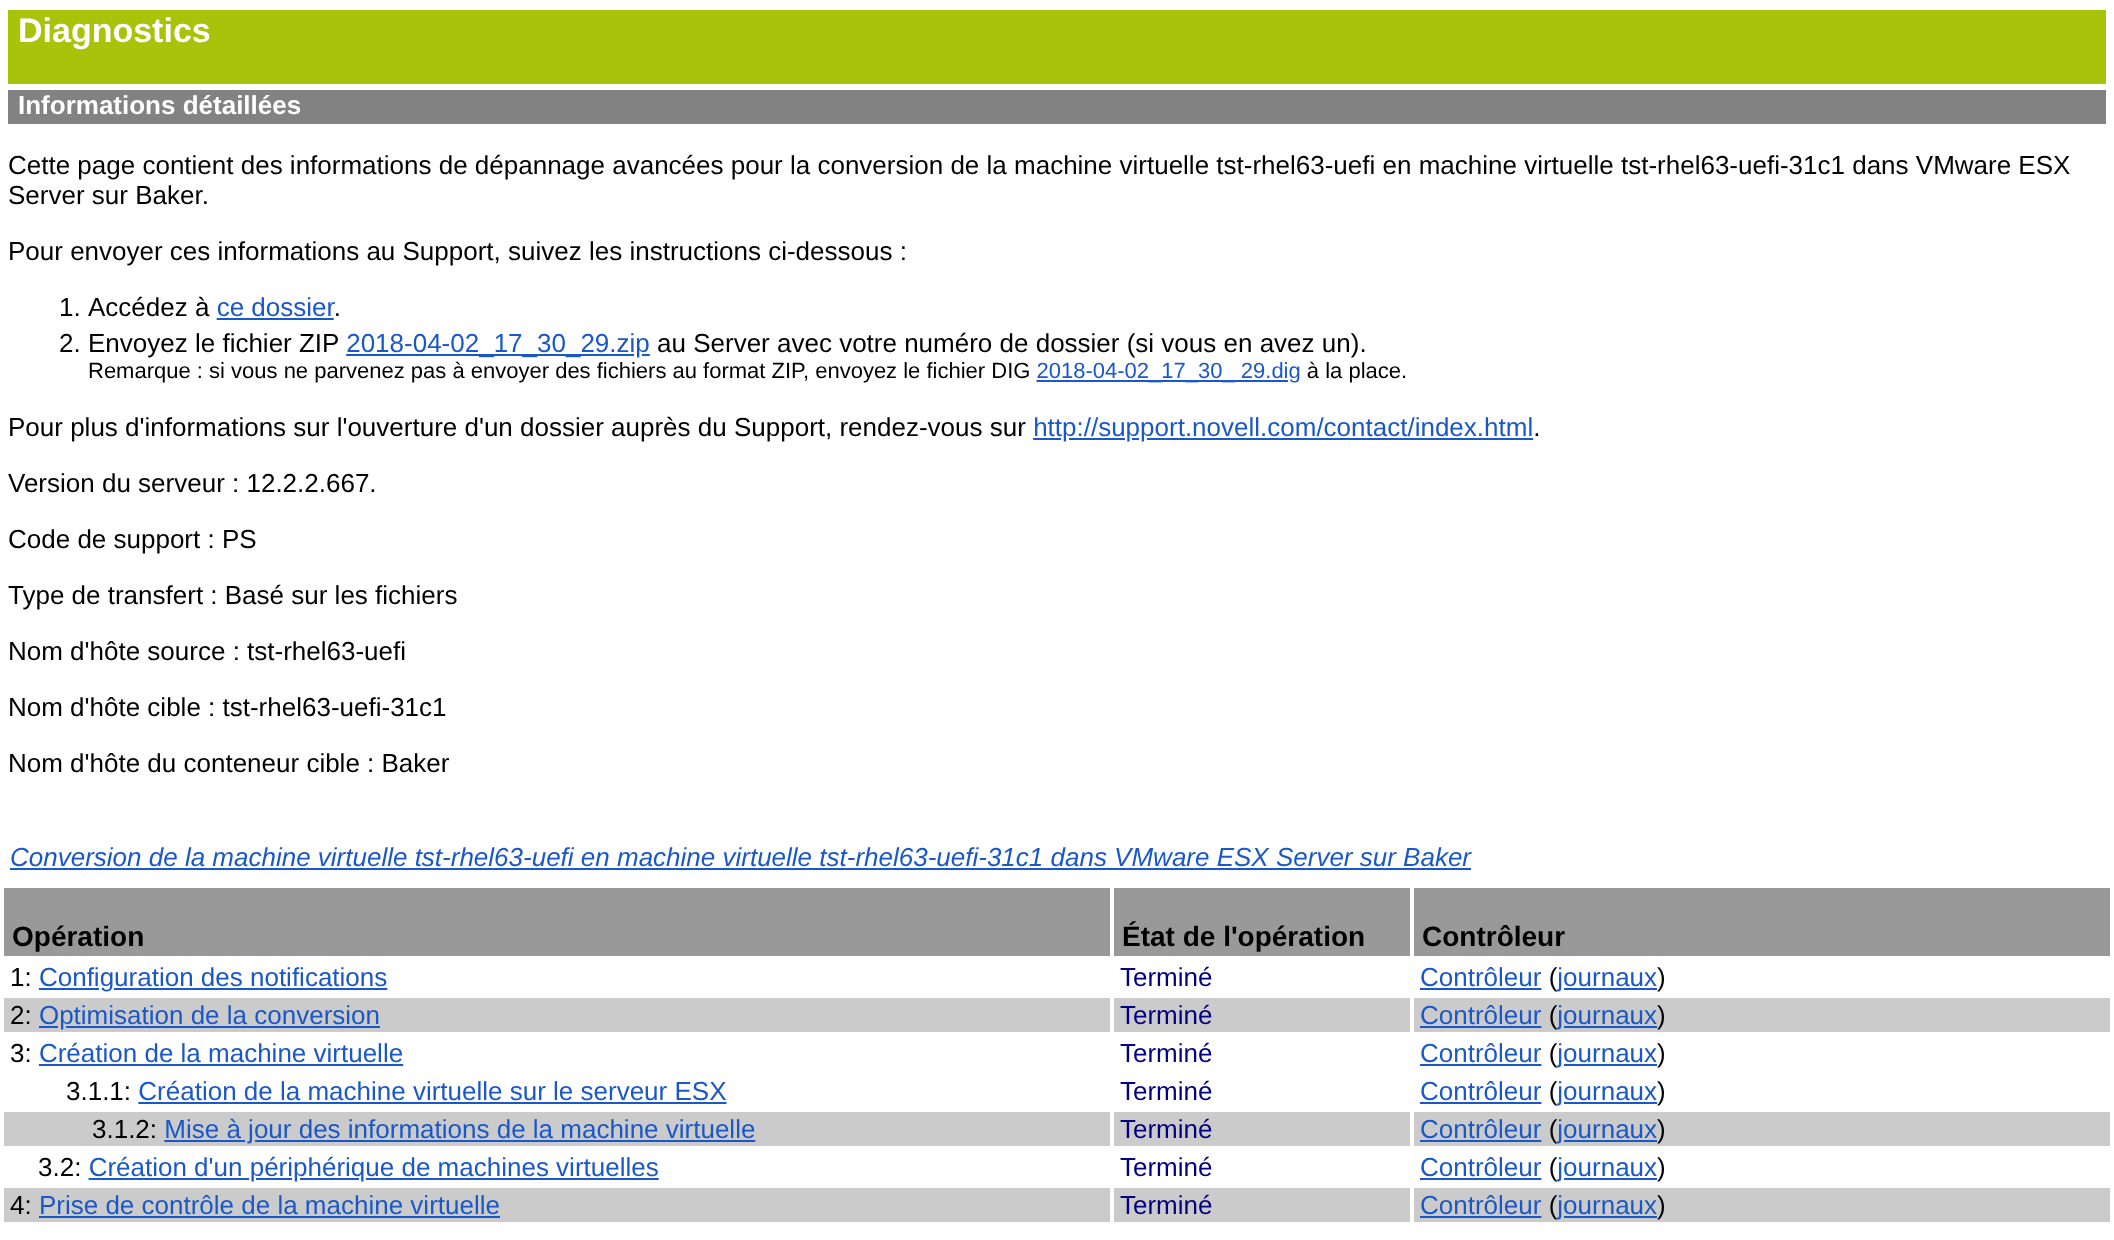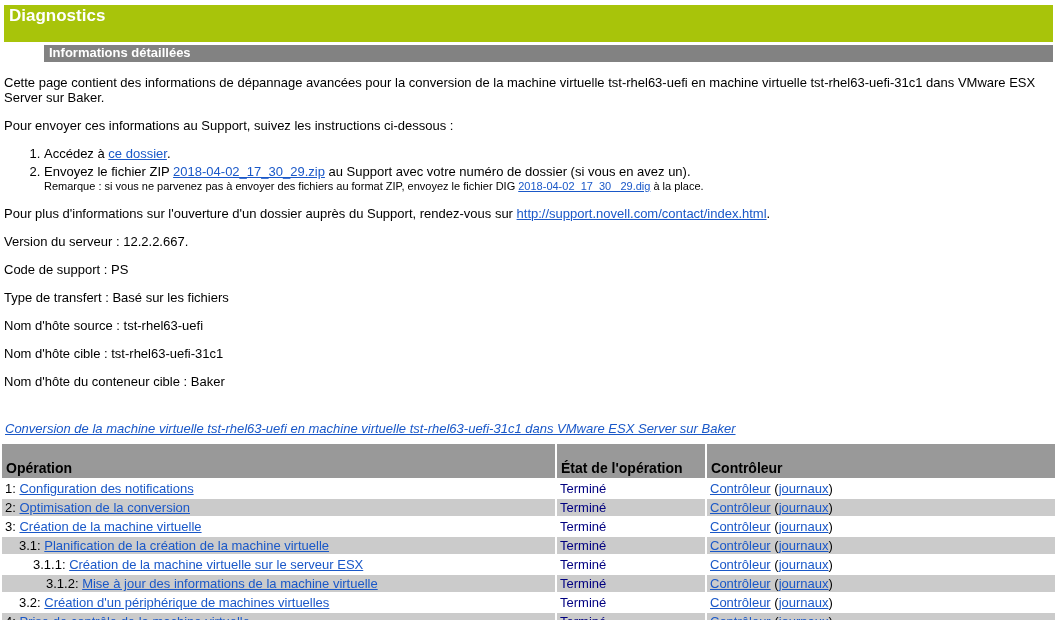--- a/index.html
+++ b/index.html
@@ -30,21 +30,20 @@
     padding: 2px 5px 17px 5px;
   }
   .subtitle-bar {
     background: var(--subtitle-bg);
     color: #ffffff;
     font-weight: bold;
     font-size: 13px;
     line-height: 14px;
     padding: 1px 5px 2px 5px;
     margin-top: 3px;
-    margin-left: 40px;
   }
   p { margin: 13px 0; line-height: 15px; }
   ol { margin: 3px 0; padding-left: 40px; }
   li { margin: 0 0 2px 0; line-height: 16px; }
   .note { font-size: 11px; line-height: 13px; }
   a { color: var(--link-color); text-decoration: underline; cursor: pointer; }
   .job-link-line { margin: 32px 0 6px 1px; }
   .job-link { font-style: italic; }
   table.ops {
     width: 1057px;
@@ -79,21 +78,21 @@
 <div class="content">
   <div class="title-bar">Diagnostics</div>
   <div class="subtitle-bar">Informations détaillées</div>
 
   <p>Cette page contient des informations de dépannage avancées pour la conversion de la machine virtuelle tst-rhel63-uefi en machine virtuelle tst-rhel63-uefi-31c1 dans VMware ESX Server sur Baker.</p>
 
   <p>Pour envoyer ces informations au Support, suivez les instructions ci-dessous :</p>
 
   <ol>
     <li><span>Accédez à </span><a href="#">ce dossier</a><span>.</span></li>
-    <li><span>Envoyez le fichier ZIP </span><a href="#">2018-04-02_17_30_29.zip</a><span> au Support avec votre numéro de dossier (si vous en avez un).</span>
+    <li><span>Envoyez le fichier ZIP </span><a href="#">2018-04-02_17_30_29.zip</a><span> au Server avec votre numéro de dossier (si vous en avez un).</span>
       <div class="note"><span>Remarque : si vous ne parvenez pas à envoyer des fichiers au format ZIP, envoyez le fichier DIG </span><a href="#">2018-04-02_17_30_ 29.dig</a><span> à la place.</span></div>
     </li>
   </ol>
 
   <p><span>Pour plus d'informations sur l'ouverture d'un dossier auprès du Support, rendez-vous sur </span><a href="#">http://support.novell.com/contact/index.html</a><span>.</span></p>
 
   <p>Version du serveur : 12.2.2.667.</p>
   <p>Code de support : PS</p>
   <p>Type de transfert : Basé sur les fichiers</p>
   <p>Nom d'hôte source : tst-rhel63-uefi</p>
@@ -125,25 +124,20 @@
       <tr class="alt">
     <td style="padding-left: 3px;"><span>2:</span> <a href="#">Optimisation de la conversion</a></td>
     <td class="status-cell">Terminé</td>
     <td><a href="#">Contrôleur</a><span> (</span><a href="#">journaux</a><span>)</span></td>
   </tr>
       <tr>
     <td style="padding-left: 3px;"><span>3:</span> <a href="#">Création de la machine virtuelle</a></td>
     <td class="status-cell">Terminé</td>
     <td><a href="#">Contrôleur</a><span> (</span><a href="#">journaux</a><span>)</span></td>
   </tr>
-      <tr class="alt">
-    <td style="padding-left: 17px;"><span>3.1:</span> <a href="#">Planification de la création de la machine virtuelle</a></td>
-    <td class="status-cell">Terminé</td>
-    <td><a href="#">Contrôleur</a><span> (</span><a href="#">journaux</a><span>)</span></td>
-  </tr>
       <tr>
     <td style="padding-left: 31px;"><span>3.1.1:</span> <a href="#">Création de la machine virtuelle sur le serveur ESX</a></td>
     <td class="status-cell">Terminé</td>
     <td><a href="#">Contrôleur</a><span> (</span><a href="#">journaux</a><span>)</span></td>
   </tr>
       <tr class="alt">
     <td style="padding-left: 44px;"><span>3.1.2:</span> <a href="#">Mise à jour des informations de la machine virtuelle</a></td>
     <td class="status-cell">Terminé</td>
     <td><a href="#">Contrôleur</a><span> (</span><a href="#">journaux</a><span>)</span></td>
   </tr>

